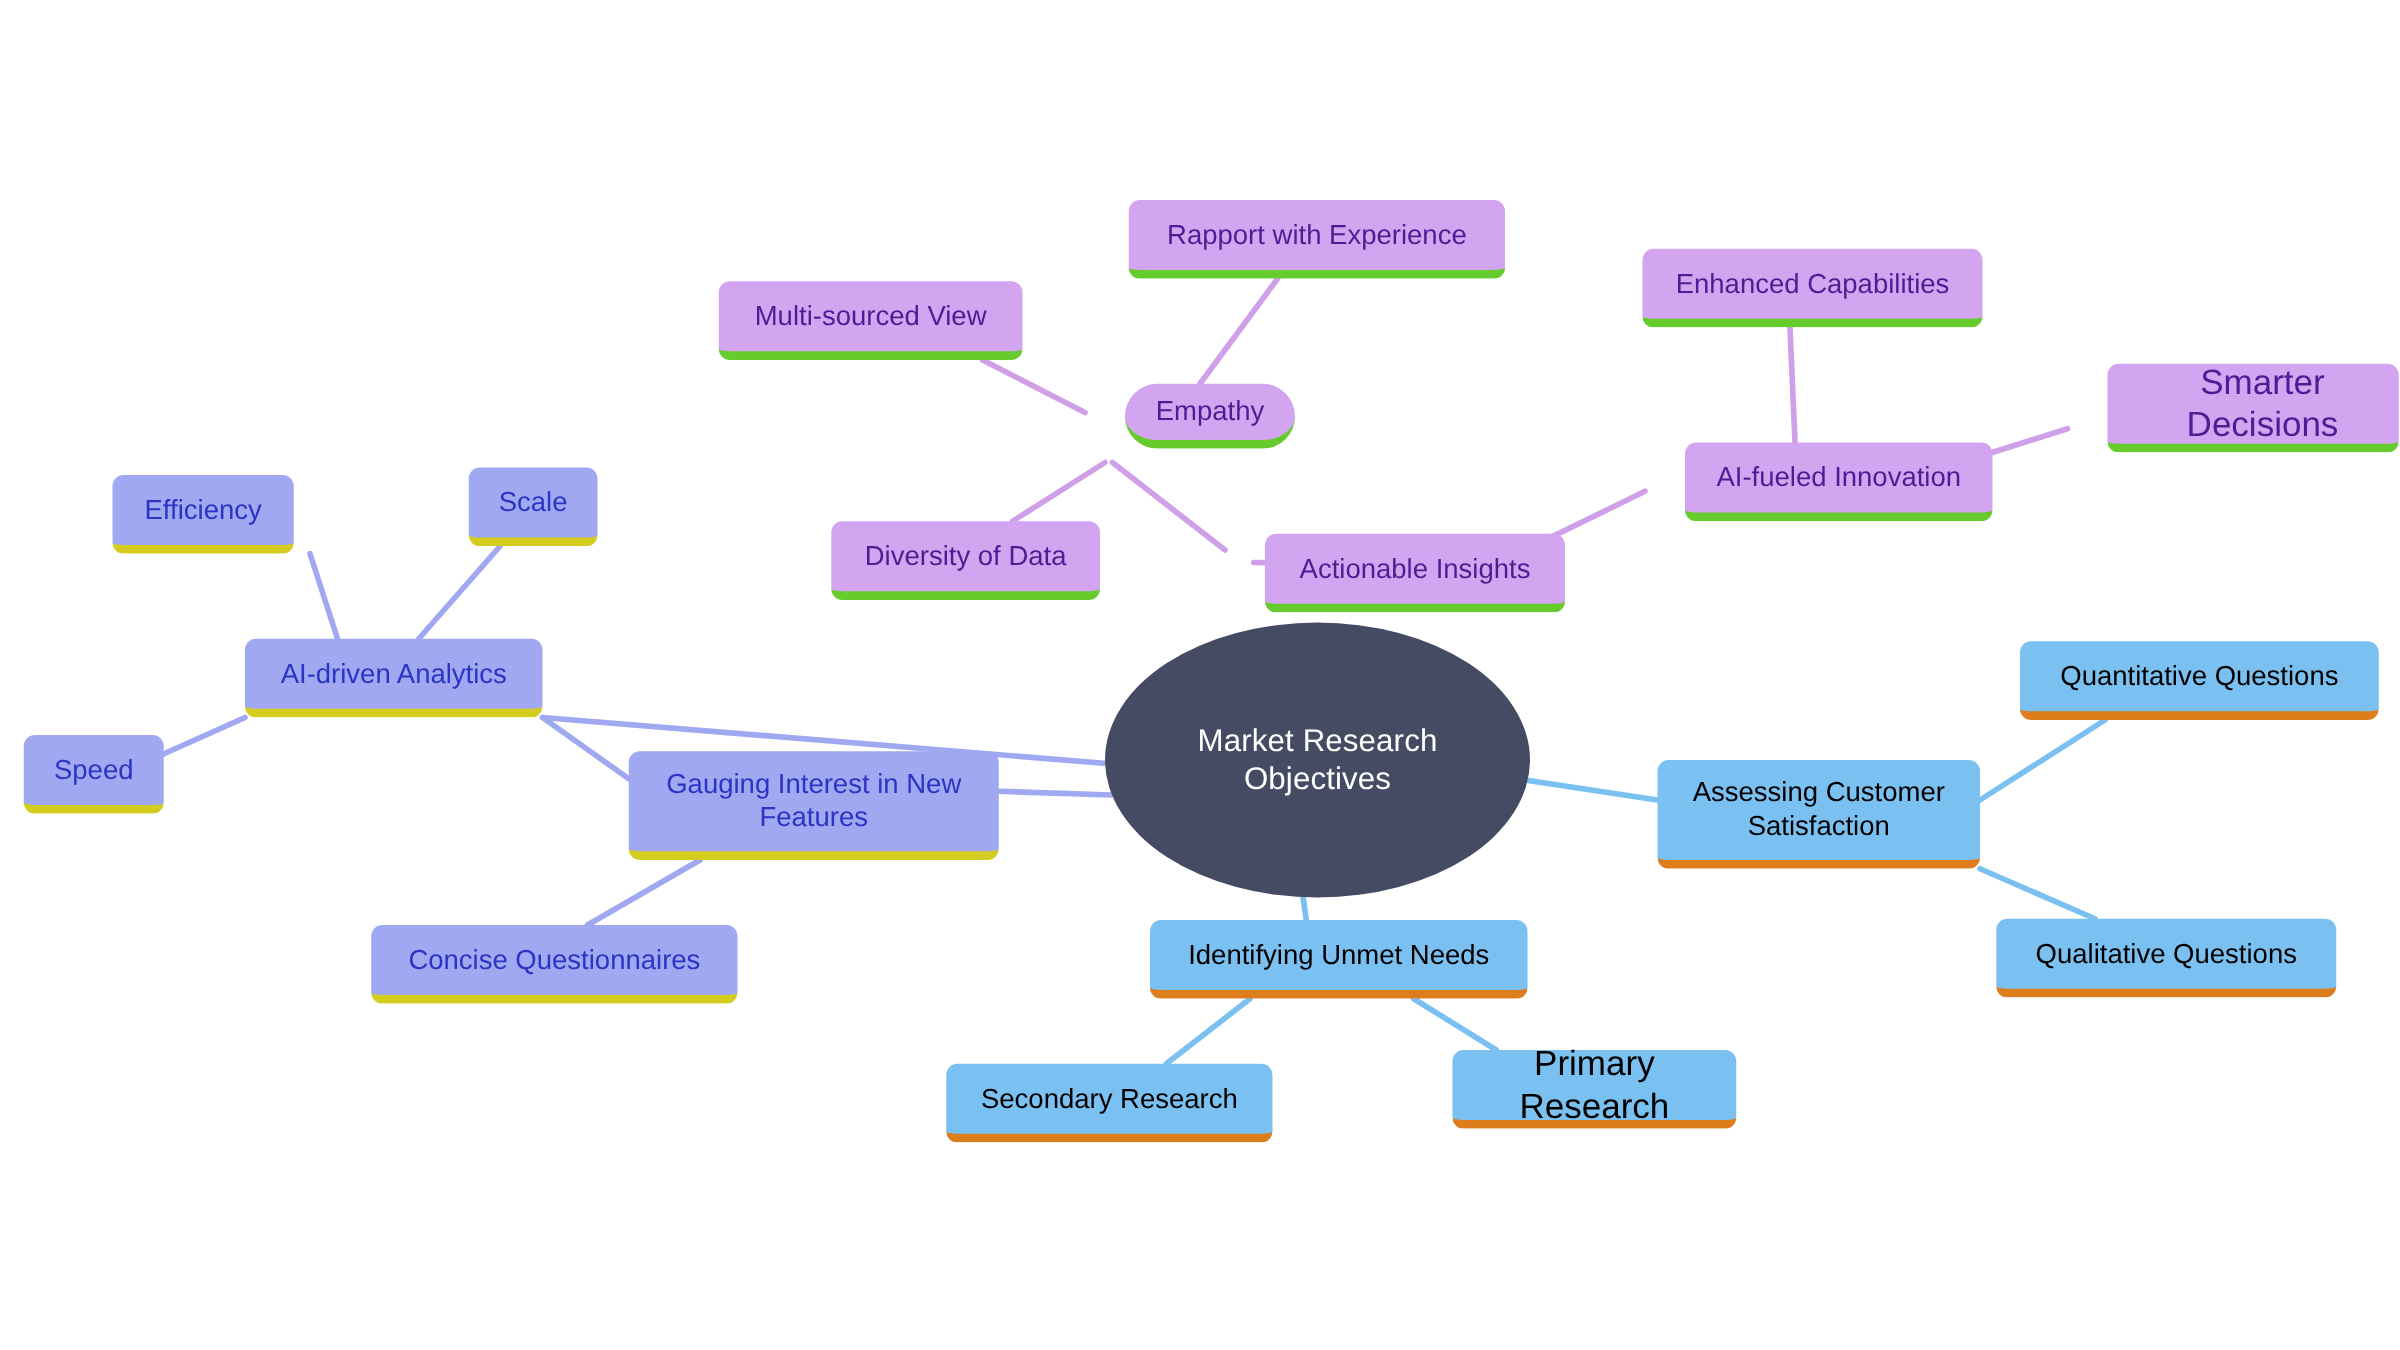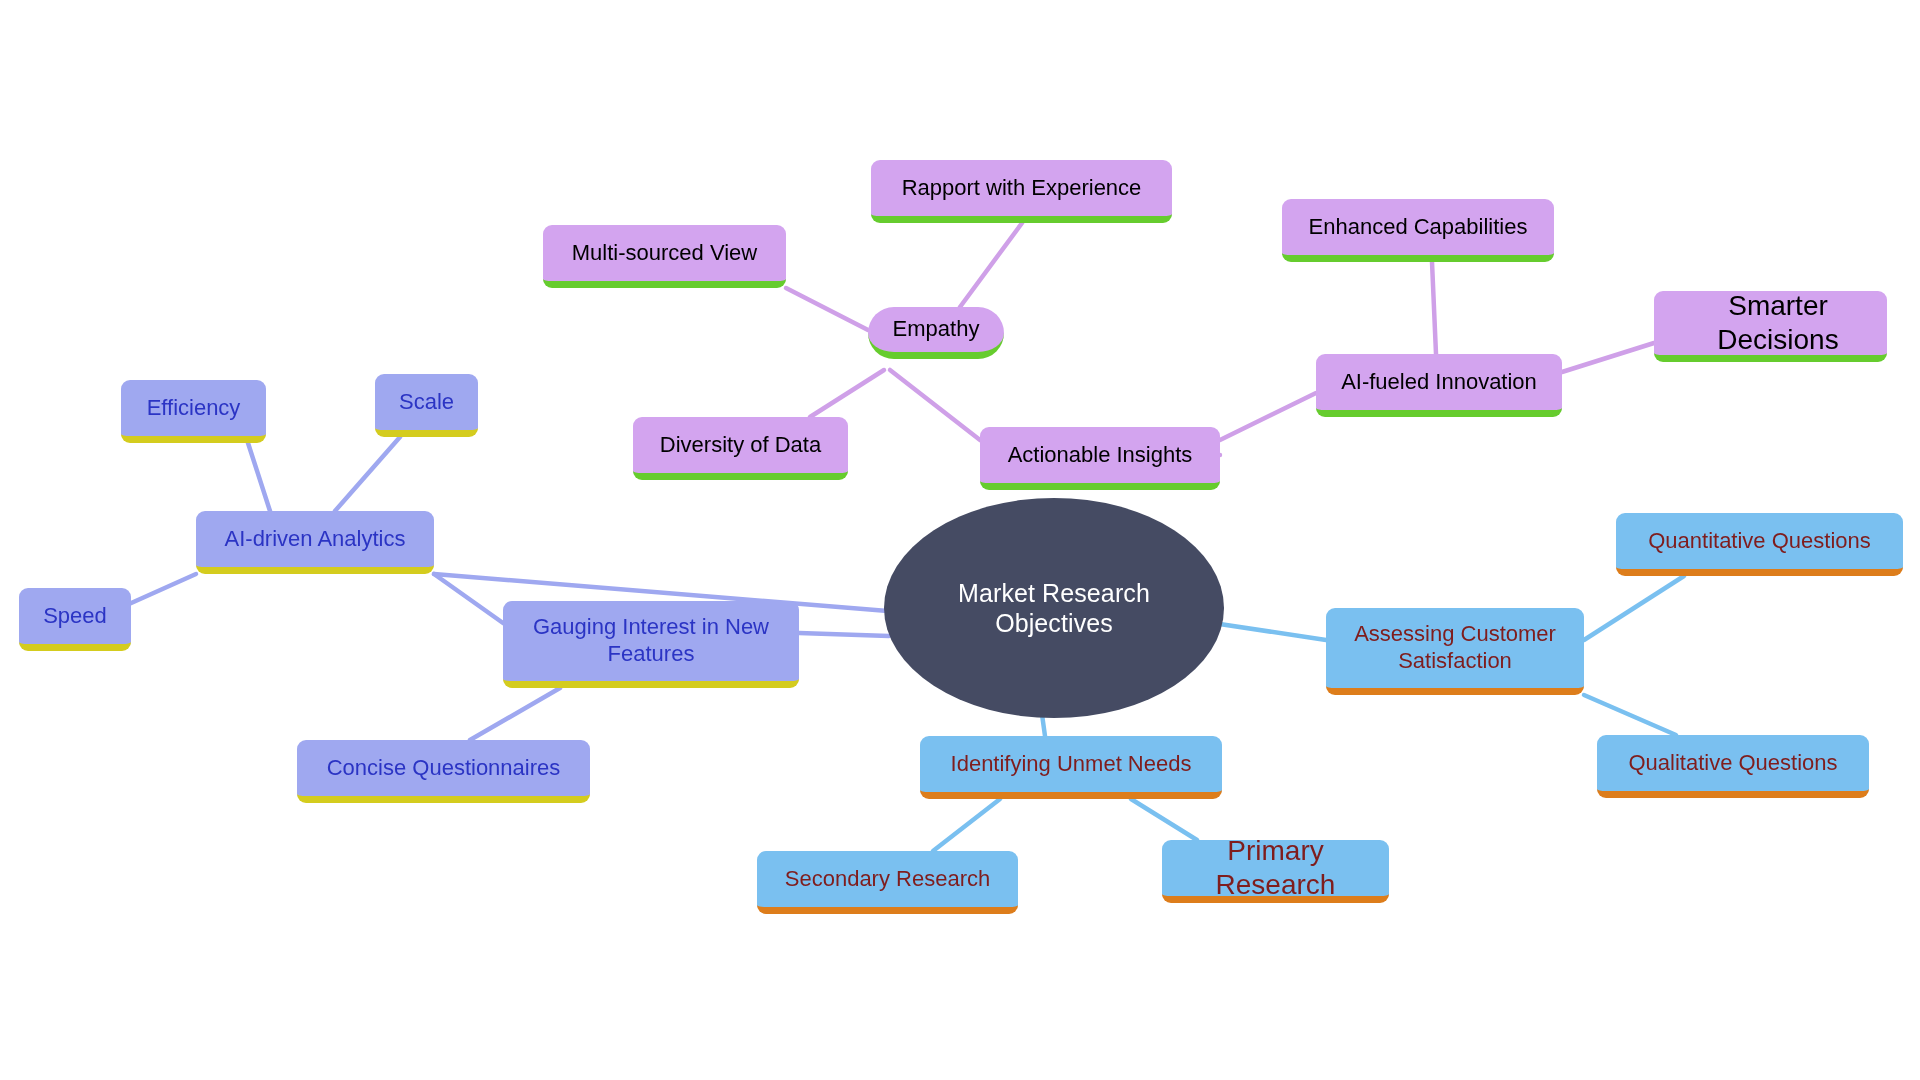--- a/index.html
+++ b/index.html
@@ -54,26 +54,27 @@
     letter-spacing: 0.1px;
   }
   
   .theme-periwinkle {
     background: #9fa8f0;
     color: #2b34c4;
     border-bottom: 7px solid #d4cc1e;
   }
   .theme-violet {
     background: #d3a4ef;
-    color: #000000;
+    color: #4c1d95;
     border-bottom: 7px solid #66cc2e;
+    margin-left: 32px;
   }
   .theme-sky {
     background: #7ac0f0;
-    color: #7f1d1d;
+    color: #000000;
     border-bottom: 7px solid #dd7d1b;
   }
 </style>
 </head>
 <body>
 
 <div id="mindmap-canvas">
   <svg id="edge-layer" viewBox="0 0 1920 1080">
       <line x1="900" y1="612" x2="434" y2="574" stroke="#9fa8f0" stroke-width="4.5" stroke-linecap="round"></line>
       <line x1="270" y1="511" x2="248" y2="443" stroke="#9fa8f0" stroke-width="4.5" stroke-linecap="round"></line>
@@ -93,21 +94,21 @@
       <line x1="1213" y1="623" x2="1326" y2="640" stroke="#7ac0f0" stroke-width="4.5" stroke-linecap="round"></line>
       <line x1="1584" y1="640" x2="1684" y2="576" stroke="#7ac0f0" stroke-width="4.5" stroke-linecap="round"></line>
       <line x1="1584" y1="695" x2="1676" y2="735" stroke="#7ac0f0" stroke-width="4.5" stroke-linecap="round"></line>
       <line x1="1040" y1="700" x2="1045" y2="736" stroke="#7ac0f0" stroke-width="4.5" stroke-linecap="round"></line>
       <line x1="1000" y1="799" x2="933" y2="851" stroke="#7ac0f0" stroke-width="4.5" stroke-linecap="round"></line>
       <line x1="1131" y1="799" x2="1197" y2="840" stroke="#7ac0f0" stroke-width="4.5" stroke-linecap="round"></line>
     </svg>
   <div id="node-layer">
       <div class="node node-root" style="left: 884px; top: 498px; width: 340px; height: 220px;"><span class="node-label">Market Research Objectives</span></div>
       <div class="node theme-periwinkle" style="left: 196px; top: 511px; width: 238px; height: 63px; font-size: 22px;"><span class="node-label">AI-driven Analytics</span></div>
-      <div class="node theme-periwinkle" style="left: 121px; top: 380px; width: 145px; height: 63px; font-size: 22px;"><span class="node-label">Efficiency</span></div>
+      <div class="node theme-periwinkle" style="left: 90px; top: 380px; width: 145px; height: 63px; font-size: 22px;"><span class="node-label">Efficiency</span></div>
       <div class="node theme-periwinkle" style="left: 375px; top: 374px; width: 103px; height: 63px; font-size: 22px;"><span class="node-label">Scale</span></div>
       <div class="node theme-periwinkle" style="left: 19px; top: 588px; width: 112px; height: 63px; font-size: 22px;"><span class="node-label">Speed</span></div>
       <div class="node theme-periwinkle" style="left: 503px; top: 601px; width: 296px; height: 87px; font-size: 22px;"><span class="node-label">Gauging Interest in New Features</span></div>
       <div class="node theme-periwinkle" style="left: 297px; top: 740px; width: 293px; height: 63px; font-size: 22px;"><span class="node-label">Concise Questionnaires</span></div>
       <div class="node theme-violet" style="left: 868px; top: 307px; width: 136px; height: 52px; font-size: 22px; border-radius: 29px;"><span class="node-label">Empathy</span></div>
       <div class="node theme-violet" style="left: 871px; top: 160px; width: 301px; height: 63px; font-size: 22px;"><span class="node-label">Rapport with Experience</span></div>
       <div class="node theme-violet" style="left: 543px; top: 225px; width: 243px; height: 63px; font-size: 22px;"><span class="node-label">Multi-sourced View</span></div>
       <div class="node theme-violet" style="left: 633px; top: 417px; width: 215px; height: 63px; font-size: 22px; justify-content: center;"><span class="node-label">Diversity of Data</span></div>
       <div class="node theme-violet" style="left: 980px; top: 427px; width: 240px; height: 63px; font-size: 22px;"><span class="node-label">Actionable Insights</span></div>
       <div class="node theme-violet" style="left: 1316px; top: 354px; width: 246px; height: 63px; font-size: 22px;"><span class="node-label">AI-fueled Innovation</span></div>

